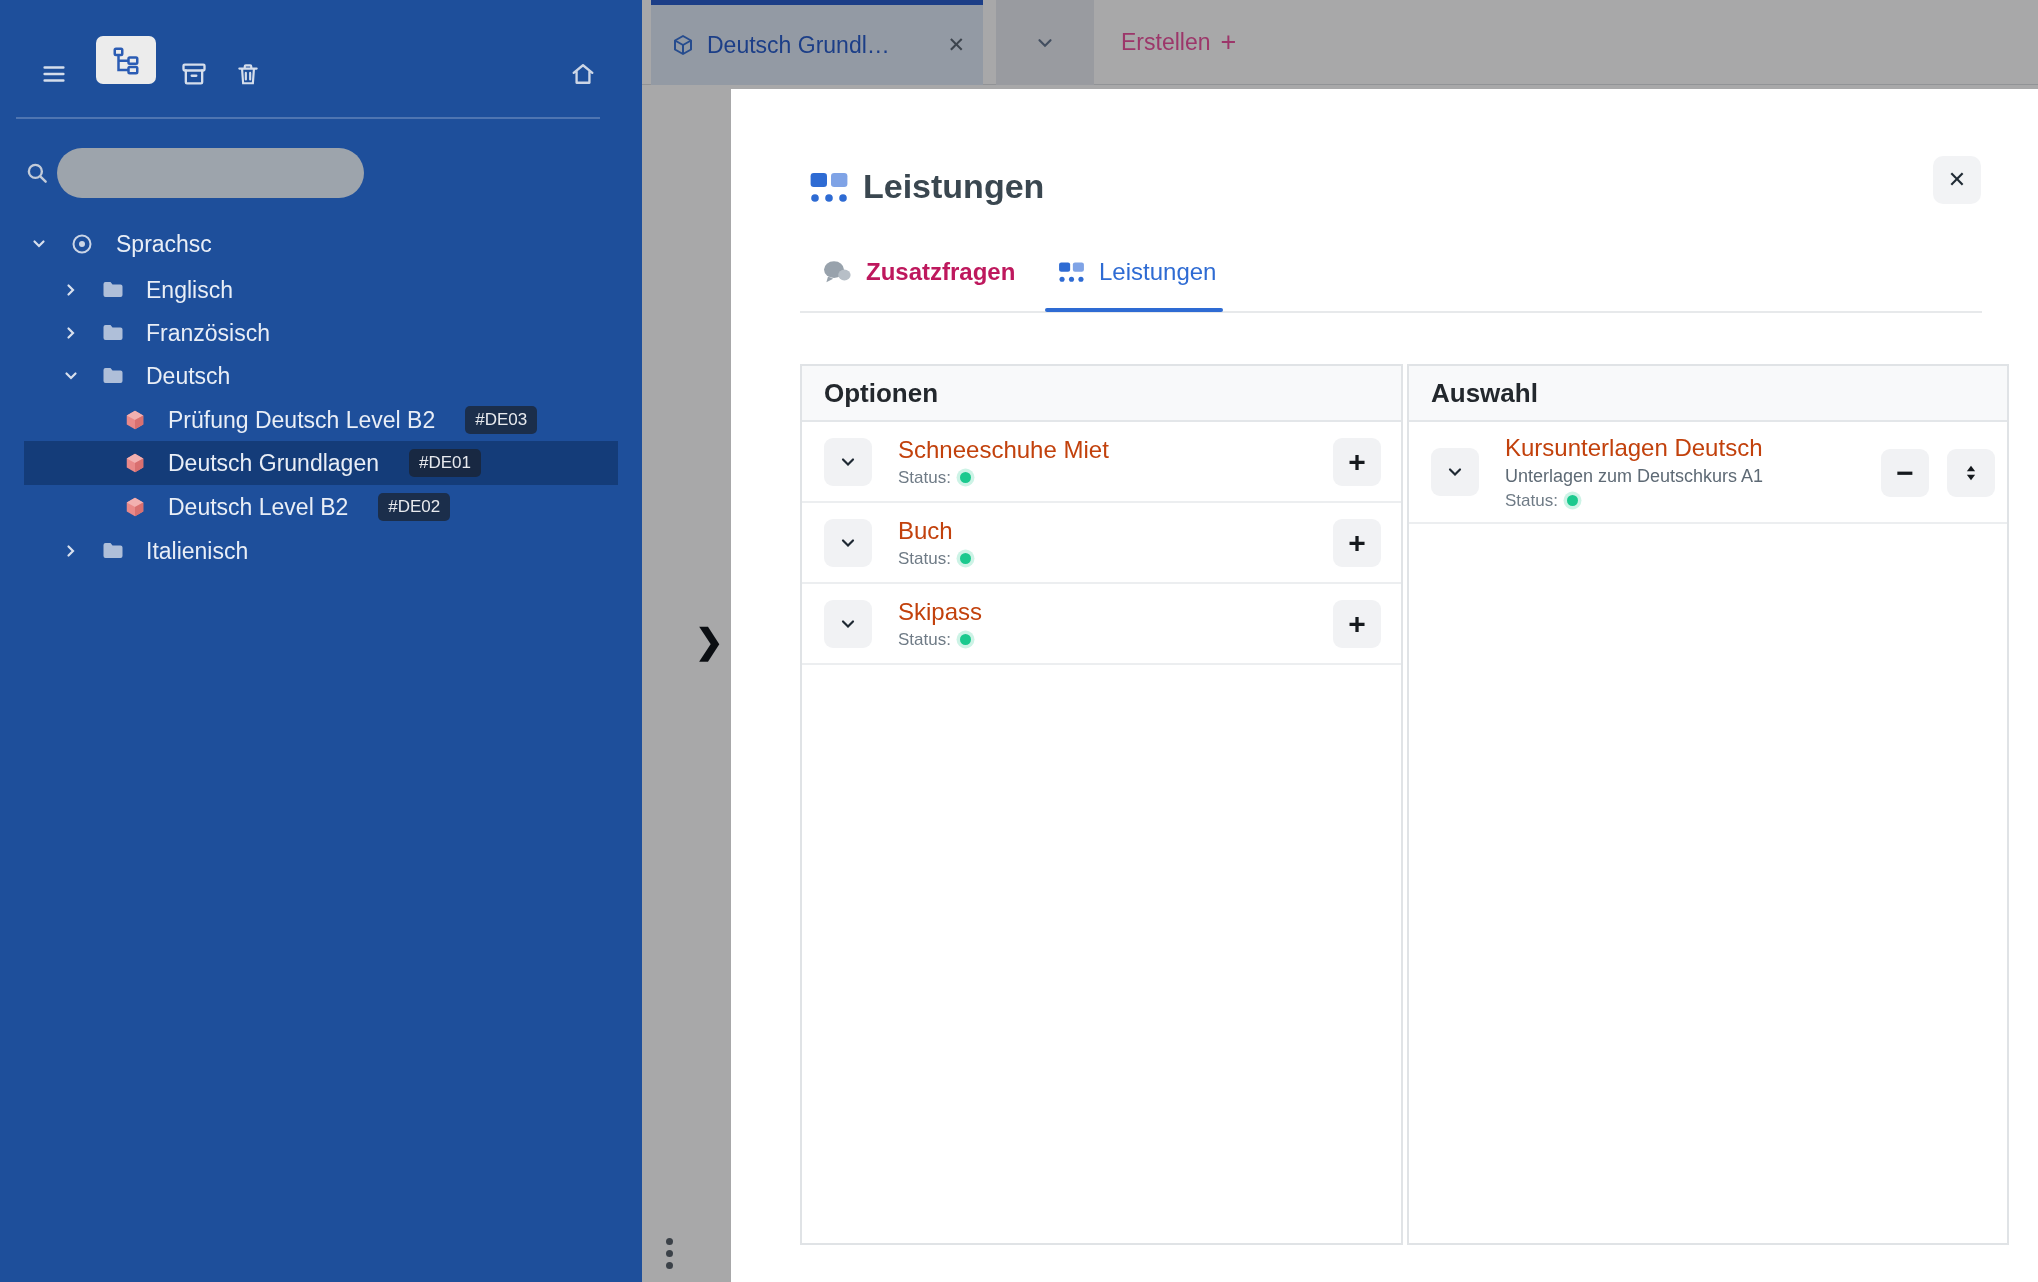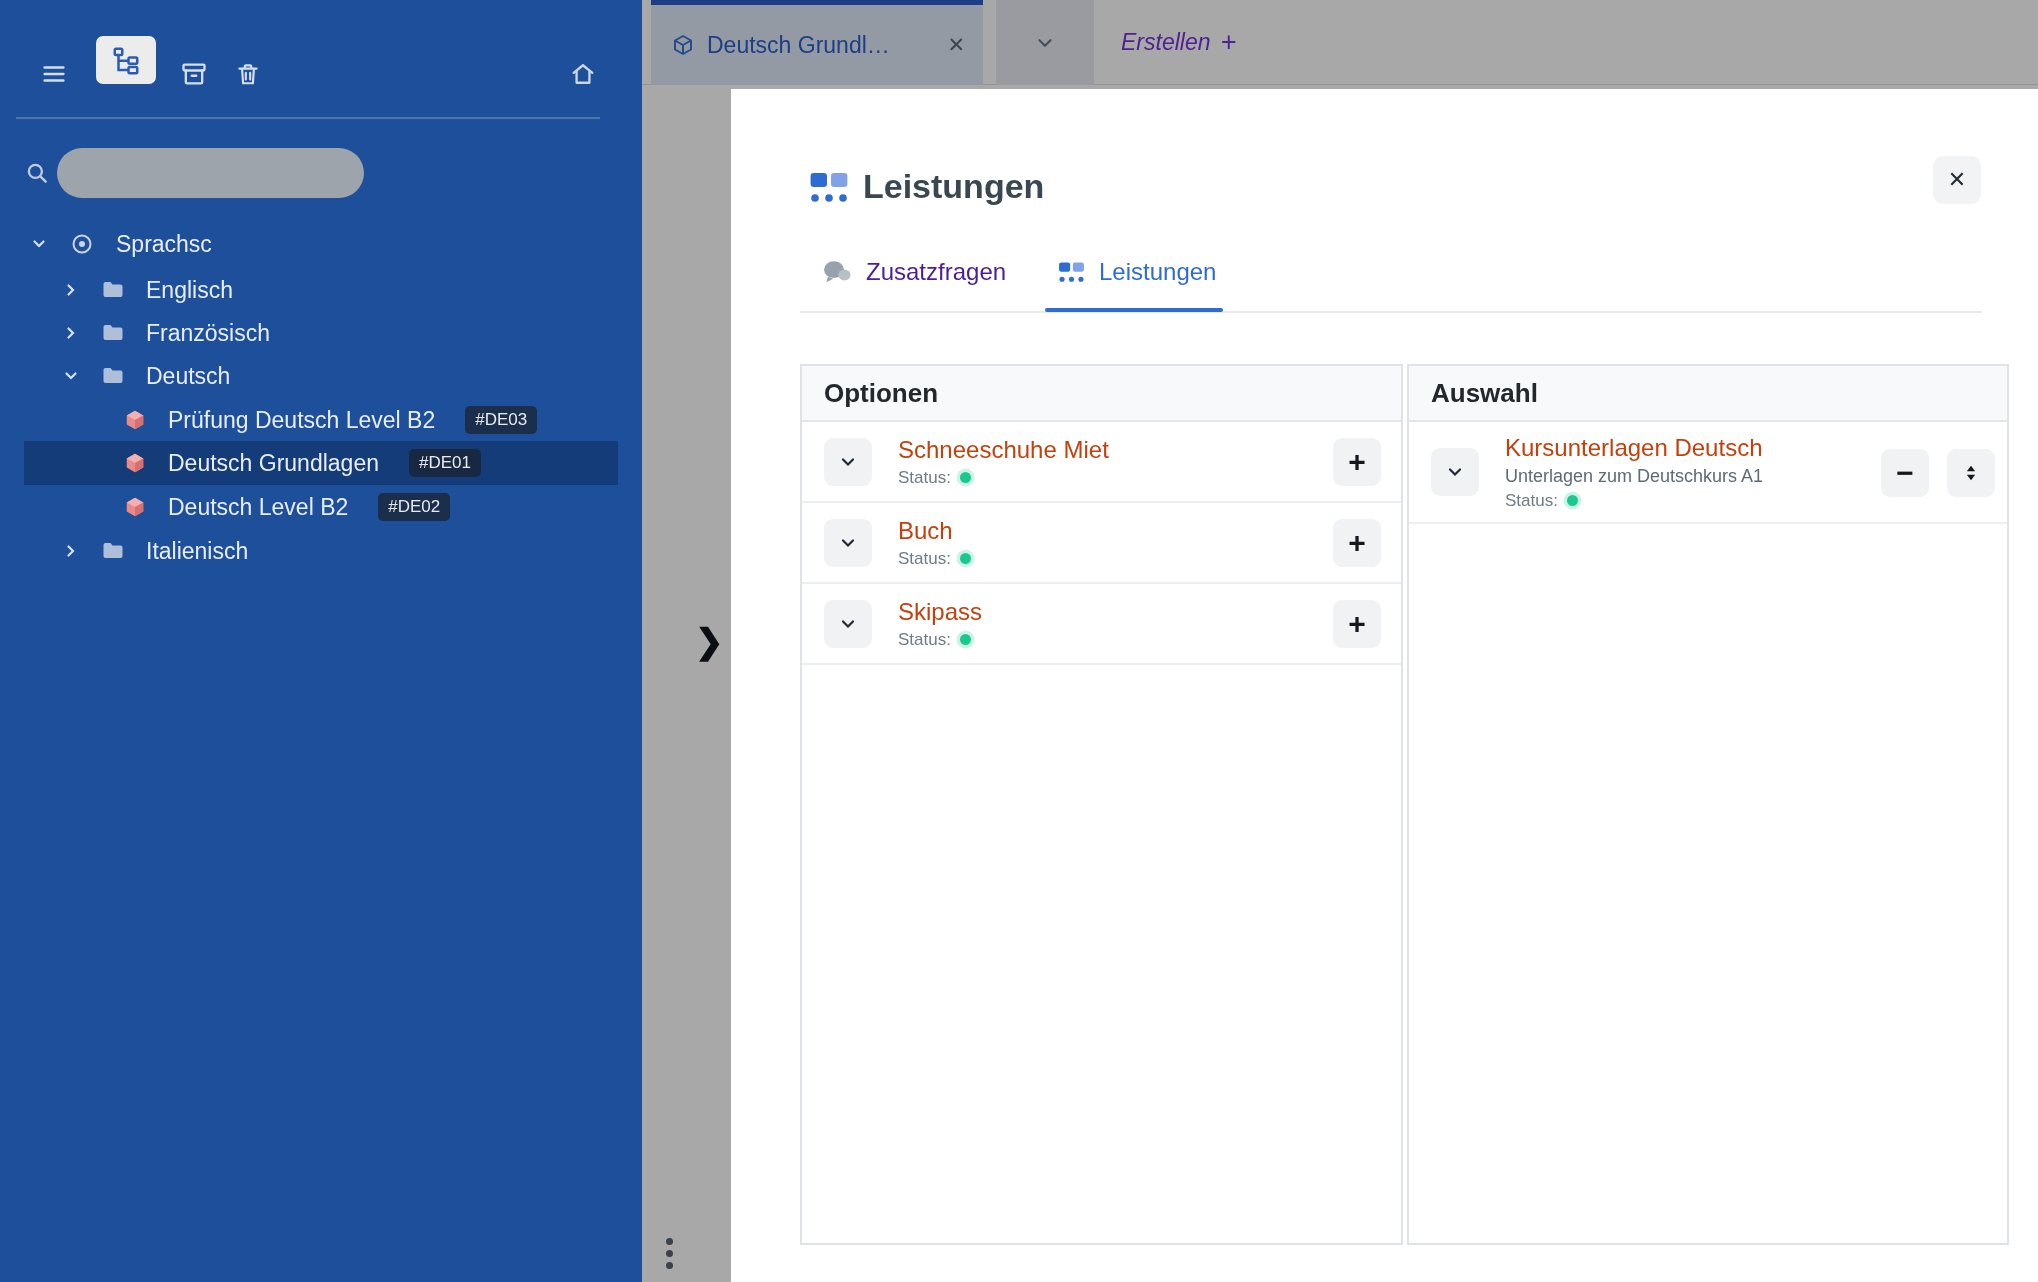--- a/index.html
+++ b/index.html
@@ -33,22 +33,22 @@
   .topbar{position:absolute;top:0;left:0;right:0;height:85px;background:#fff;border-bottom:1px solid #DADDE1;}
   .tab-active{position:absolute;left:9px;top:0;width:332px;height:85px;background:#DEE8F7;
               border-top:5px solid #1D55C9;display:flex;align-items:center;gap:12px;
               padding:0 18px 0 20px;cursor:pointer;}
   .tab-label{flex:1;font-size:23px;font-weight:500;color:#1D55C9;overflow:hidden;
              white-space:nowrap;text-overflow:ellipsis;}
   .tab-close{font-size:21px;color:#525E6B;background:none;border:none;cursor:pointer;}
   .tab-dropdown{position:absolute;left:354px;top:0;width:98px;height:85px;background:#E7EBF1;
                 display:flex;align-items:center;justify-content:center;border:none;cursor:pointer;}
   .create-btn{position:absolute;left:479px;top:0;height:85px;display:flex;align-items:center;gap:10px;
-              background:none;border:none;font-size:23px;color:#6d28d9;font-weight:500;cursor:pointer;
-              font-family:"Liberation Sans",sans-serif;font-style:italic;}
+              background:none;border:none;font-size:23px;color:#ec4899;font-weight:500;cursor:pointer;
+              font-family:"Liberation Sans",sans-serif;}
   .create-plus{font-size:27px;font-weight:400;}
   .topbar-right{position:absolute;right:42px;top:0;height:85px;display:flex;align-items:center;}
   .tb-ic{background:none;border:none;cursor:pointer;display:flex;align-items:center;}
   .user-name{font-size:23px;color:#222B33;font-weight:500;margin:0 20px 0 34px;cursor:pointer;}
   .avatar{width:45px;height:45px;border-radius:50%;background:#177F8C;border:3px solid #45A8AE;
           display:flex;align-items:center;justify-content:center;color:#EAF7F7;font-size:15px;
           font-weight:700;letter-spacing:.5px;cursor:pointer;}
 
   
   .overlay{position:absolute;left:642px;top:0;right:0;bottom:0;background:rgba(25,25,28,.38);z-index:5;}
@@ -62,21 +62,21 @@
   .modal{position:absolute;left:731px;top:89px;right:0;bottom:0;background:#fff;z-index:10;}
   .modal-title-icon{position:absolute;left:78px;top:82px;}
   .modal-title{position:absolute;left:132px;top:78px;font-size:34px;font-weight:600;color:#3A4750;}
   .modal-close{position:absolute;left:1202px;top:67px;width:48px;height:48px;background:#F2F3F5;
                border:none;border-radius:10px;font-size:22px;color:#1F2933;cursor:pointer;
                display:flex;align-items:center;justify-content:center;}
   .mtab{position:absolute;top:160px;height:46px;display:flex;align-items:center;gap:14px;
         background:none;border:none;cursor:pointer;font-family:"Liberation Sans",sans-serif;}
   .mtab-a{left:91px;}
   .mtab-b{left:327px;}
-  .mtab-a .mtab-label{font-size:24px;font-weight:400;color:#4c1d95;}
+  .mtab-a .mtab-label{font-size:24px;font-weight:700;color:#be185d;}
   .mtab-b .mtab-label{font-size:24px;font-weight:500;color:#2E6BD3;}
   .mtab-underline{position:absolute;left:314px;top:219px;width:178px;height:4px;background:#2E6BD3;border-radius:2px;}
   .mtab-divider{position:absolute;left:69px;top:222px;width:1182px;height:2px;background:#E7E9EB;}
 
   .panel{position:absolute;top:275px;height:881px;background:#fff;border:2px solid #E0E3E6;}
   .panel-left{left:69px;width:603px;}
   .panel-right{left:676px;width:602px;}
   .panel-header{height:56px;background:#F8F9FA;border-bottom:2px solid #E3E6E9;display:flex;
                 align-items:center;padding:0 22px;font-size:26px;font-weight:700;color:#23282D;}
   .opt-row{position:relative;height:81px;border-bottom:2px solid #ECEEF0;display:flex;

